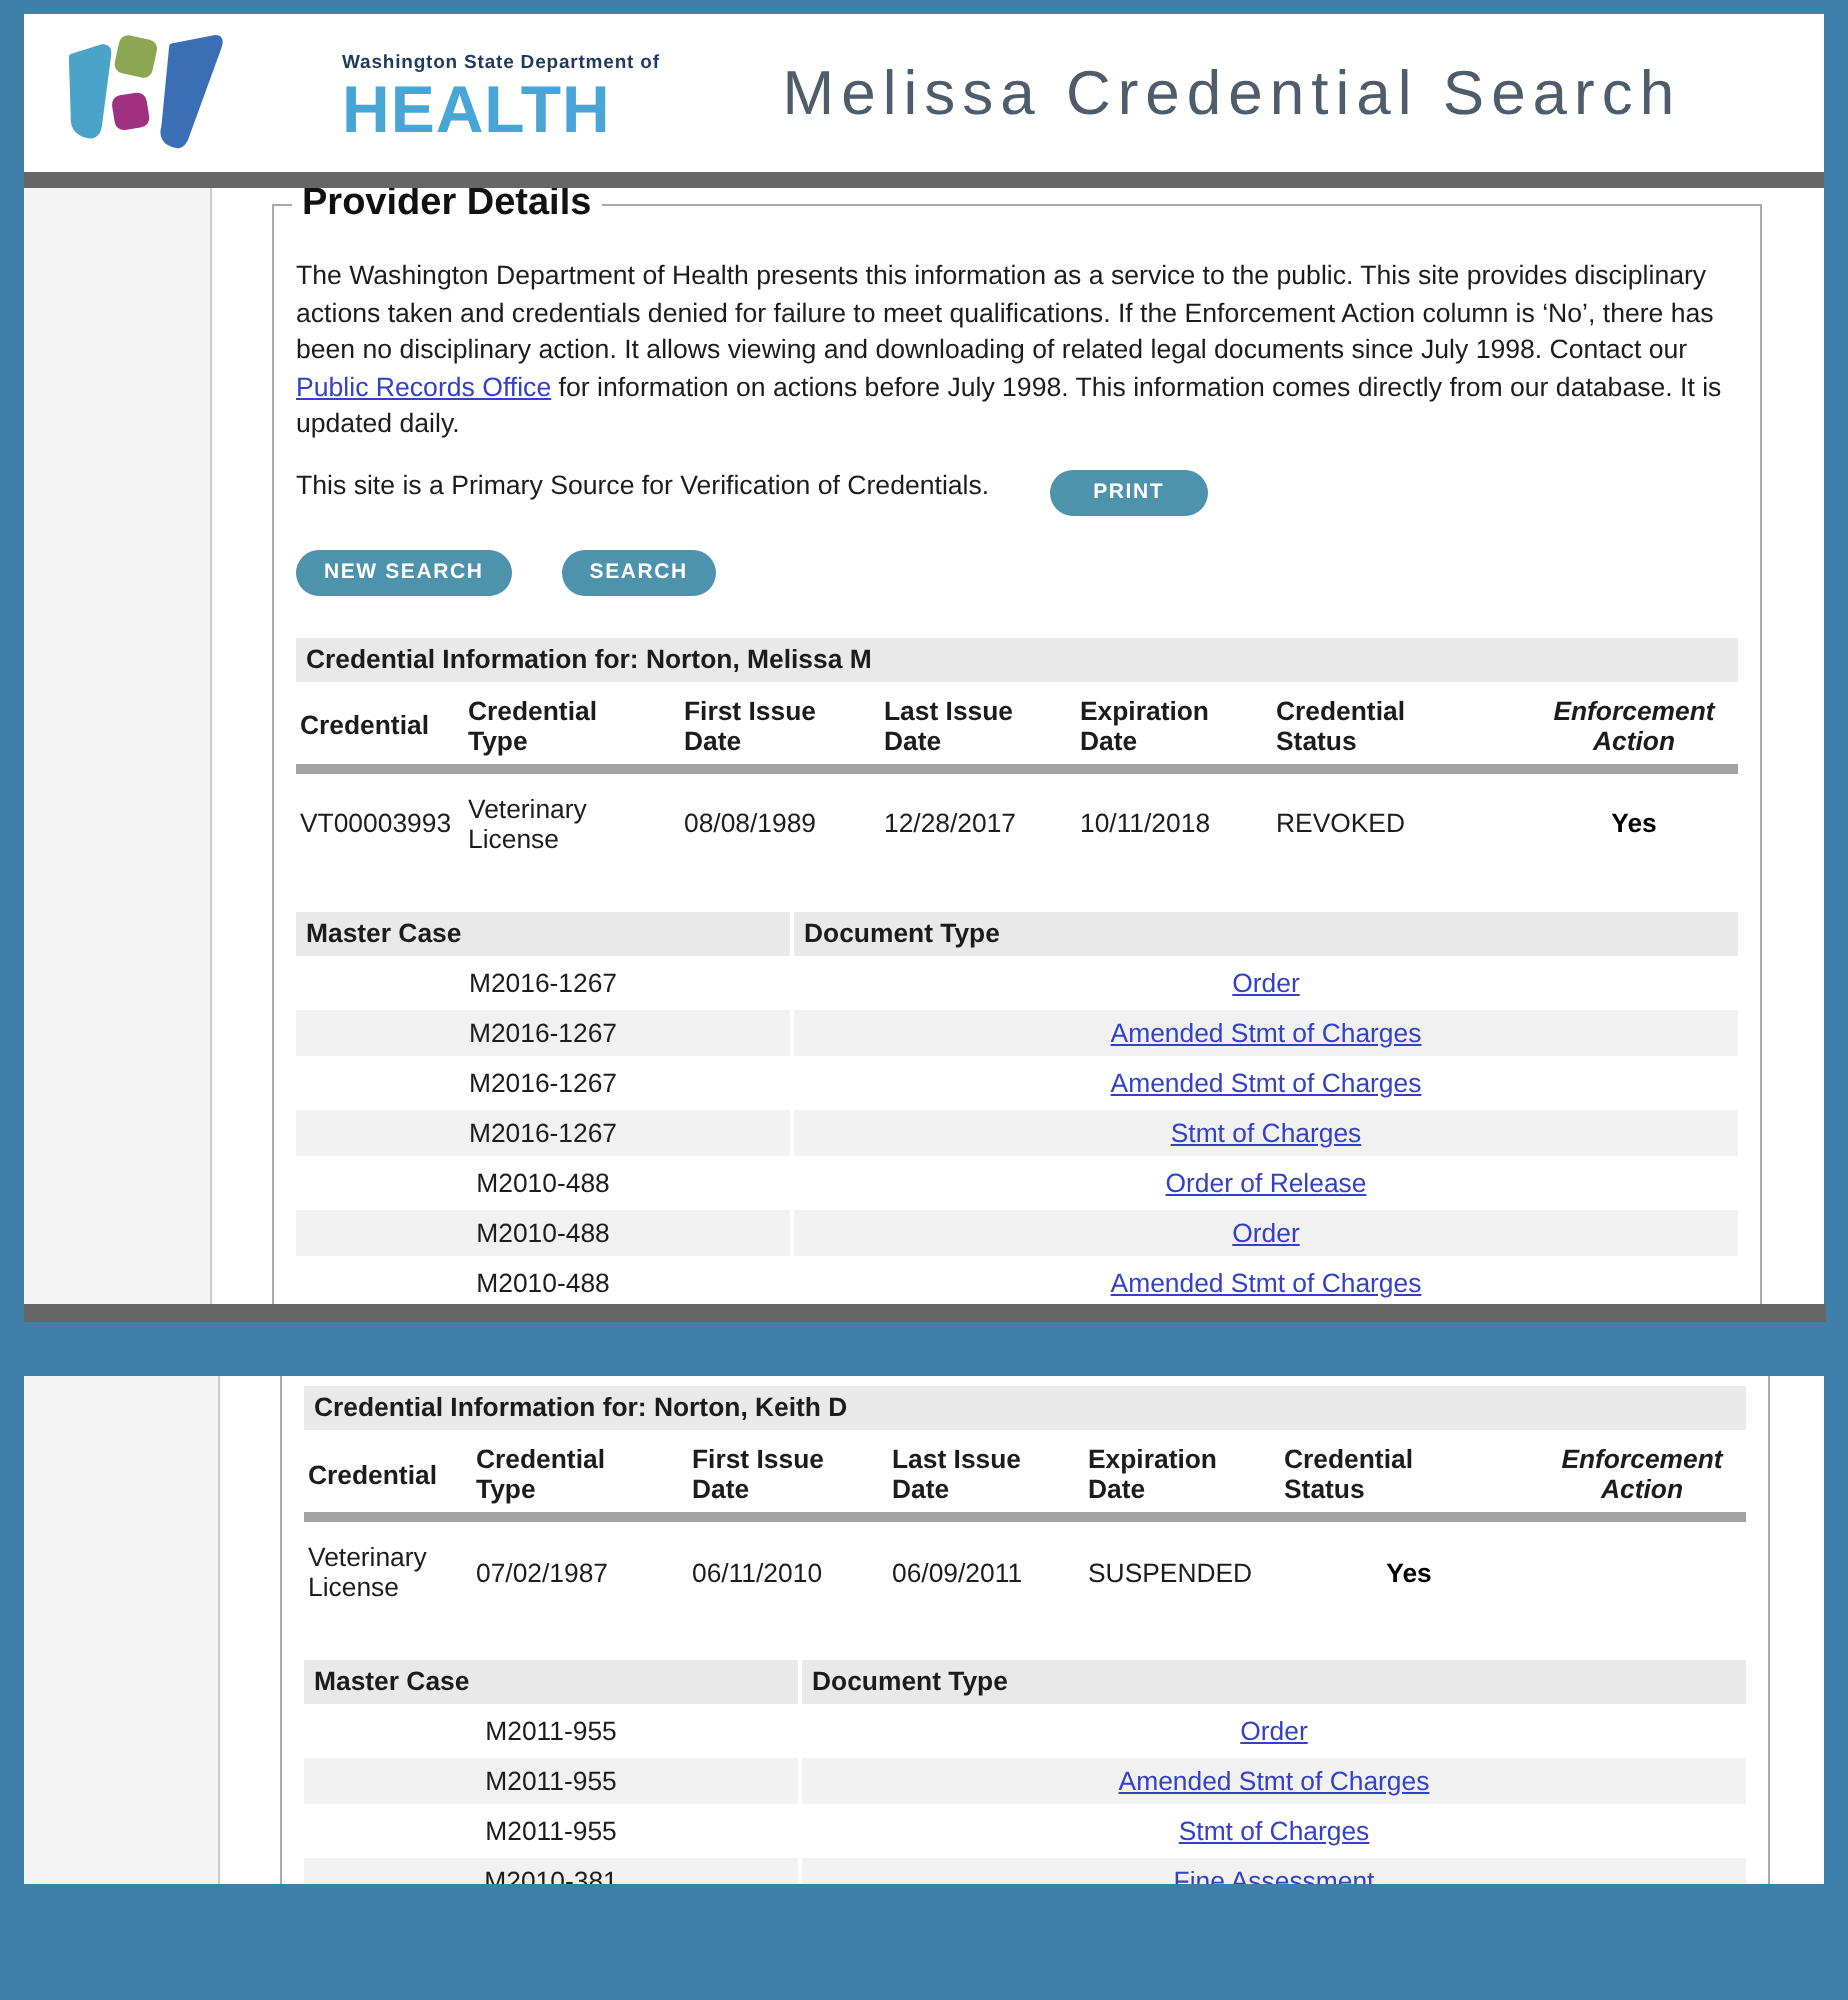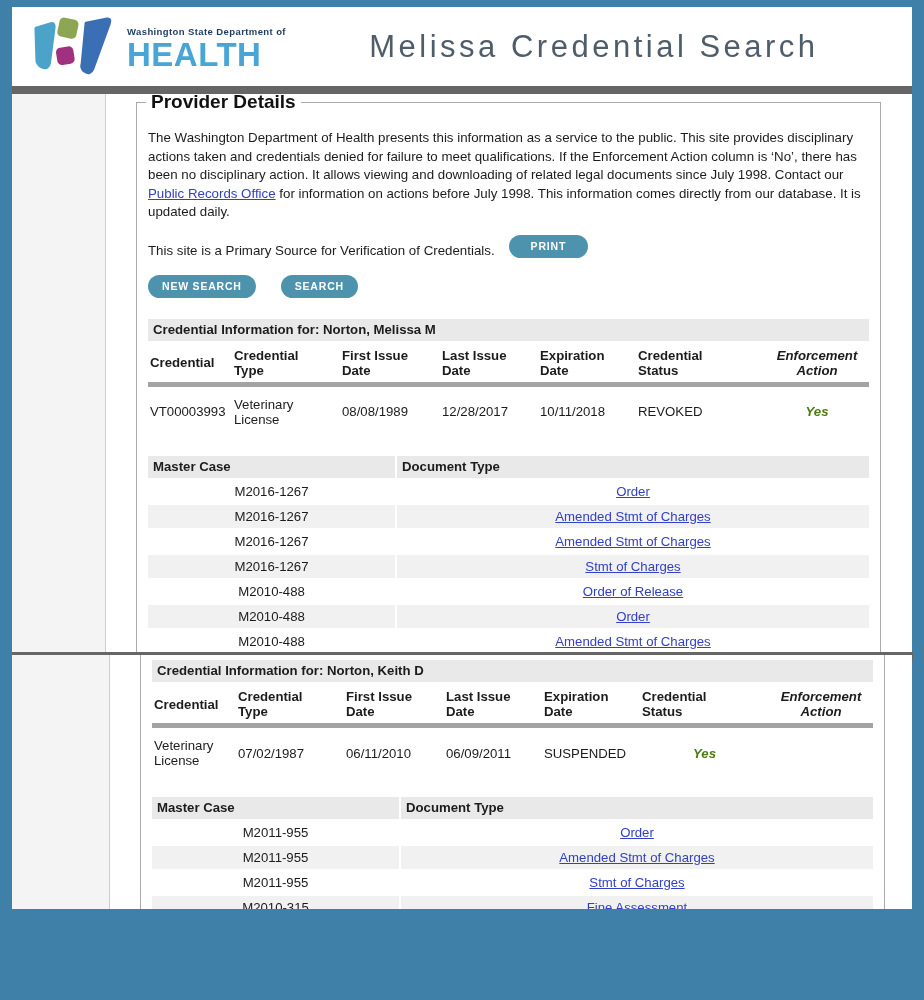--- a/index.html
+++ b/index.html
@@ -9,39 +9,39 @@
     background: #3e80a8;
   }
   .page { position: relative; width: 924px; height: 1000px; background: #3e80a8; }
 
   
   .header {
     position: absolute; left: 12px; top: 7px; width: 900px; height: 79px;
     background: #ffffff; display: flex; align-items: center; padding-left: 16px;
   }
   .logo { display: flex; align-items: center; gap: 7px; }
-  .logo-text { display: flex; flex-direction: column; margin-top: 4px; }
+  .logo-text { display: flex; flex-direction: column; margin-top: 4px; margin-left: 44px; }
   .agency-small {
     font-size: 9.5px; font-weight: bold; color: #1e3a5e; letter-spacing: 0.4px;
     white-space: nowrap;
   }
   .agency-large {
     font-size: 33px; font-weight: bold; color: #4aa5d7; letter-spacing: 0.5px;
     line-height: 34px; margin-top: 1px;
   }
   .page-title {
     flex: 1; text-align: center; font-size: 31px; letter-spacing: 3.5px;
     color: #4f5d6b; white-space: nowrap; padding-right: 10px;
   }
   .header-rule { position: absolute; left: 12px; top: 86px; width: 900px; height: 8px; background: #666666; }
 
   
   .frame { position: absolute; left: 12px; width: 900px; background: #ffffff; overflow: hidden; }
   .frame-top    { top: 94px;  height: 558px; }
-  .frame-bottom { top: 655px; height: 254px; }
+  .frame-bottom { top: 688px; height: 254px; }
   .mid-divider  { position: absolute; left: 12px; top: 652px; width: 901px; height: 9px; background: #666666; }
 
   .side-strip {
     position: absolute; left: 0; top: 0; bottom: 0; width: 94px;
     background: #f4f4f4; border-right: 1px solid #cccccc;
   }
   .frame-bottom .side-strip { width: 98px; }
 
   
   .details-box {
@@ -54,21 +54,21 @@
   }
   .panel-legend {
     position: absolute; top: -12px; left: 9px; background: #ffffff;
     padding: 0 5px; font-size: 19px; font-weight: bold; color: #111111;
   }
   .intro {
     margin-top: 26px; font-size: 13.3px; line-height: 18.6px; color: #1c1c1c;
     width: 721px;
   }
   .textlink { color: #3340c8; text-decoration: underline; cursor: pointer; }
-  .primary-row { margin-top: 13px; display: flex; align-items: flex-end; gap: 14px; font-size: 13.3px; color: #1c1c1c; }
+  .primary-row { margin-top: 13px; display: flex; align-items: flex-start; gap: 30px; font-size: 13.3px; color: #1c1c1c; }
   .pill {
     background: #4e93ae; color: #ffffff; border: none; border-radius: 12px;
     height: 23px; font-size: 10.5px; font-weight: bold; letter-spacing: 0.8px;
     font-family: Liberation Sans, sans-serif; cursor: pointer; padding: 0 22px;
   }
   .pill.small { padding: 0 14px; }
   .btn-row { margin-top: 17px; display: flex; gap: 25px; }
 
   
   .cred-table { margin-top: 21px; width: 721px; }
@@ -83,21 +83,21 @@
     padding: 5px 30px 4px 2px; display: flex; align-items: center;
     border-bottom: 5px solid #a3a3a3; min-height: 36px;
   }
   .cred-hcell.enf { justify-content: center; text-align: center; padding-right: 6px; padding-left: 6px; font-style: italic; }
   .cred-hcell.status { padding-right: 40px; }
   .cred-cell {
     font-size: 13.2px; color: #1c1c1c; padding: 8px 8px 8px 2px;
     display: flex; align-items: center; min-height: 44px;
   }
   .cred-cell.enf { justify-content: center; padding-right: 2px; }
-  .enf-yes { color: #4d7c0f; font-weight: bold; font-style: italic; }
+  .enf-yes { color: #000000; font-weight: bold; }
 
   
   .case-table { margin-top: 21px; width: 721px; }
   .case-head { display: grid; grid-template-columns: 247px 1fr; gap: 2px; margin-bottom: 2px; }
   .case-hcell {
     background: #e9e9e9; font-size: 13.2px; font-weight: bold; color: #1c1c1c;
     height: 22px; line-height: 22px; padding-left: 5px;
   }
   .case-row { display: grid; grid-template-columns: 247px 1fr; gap: 2px; margin-bottom: 2px; }
   .case-cell {
@@ -248,21 +248,21 @@
           </div>
         <div class="case-row alt">
             <div class="case-cell">M2011-955</div>
             <div class="case-cell"><a class="doc-link">Amended Stmt of Charges</a></div>
           </div>
         <div class="case-row">
             <div class="case-cell">M2011-955</div>
             <div class="case-cell"><a class="doc-link">Stmt of Charges</a></div>
           </div>
         <div class="case-row alt">
-            <div class="case-cell">M2010-315</div>
+            <div class="case-cell">M2010-381</div>
             <div class="case-cell"><a class="doc-link">Fine Assessment</a></div>
           </div>
         <div class="case-row">
             <div class="case-cell">M2008-118795</div>
             <div class="case-cell"><a class="doc-link">Order</a></div>
           </div>
         <div class="case-row alt">
             <div class="case-cell">M2008-118795</div>
             <div class="case-cell"><a class="doc-link">Stmt of Charges</a></div>
           </div>

